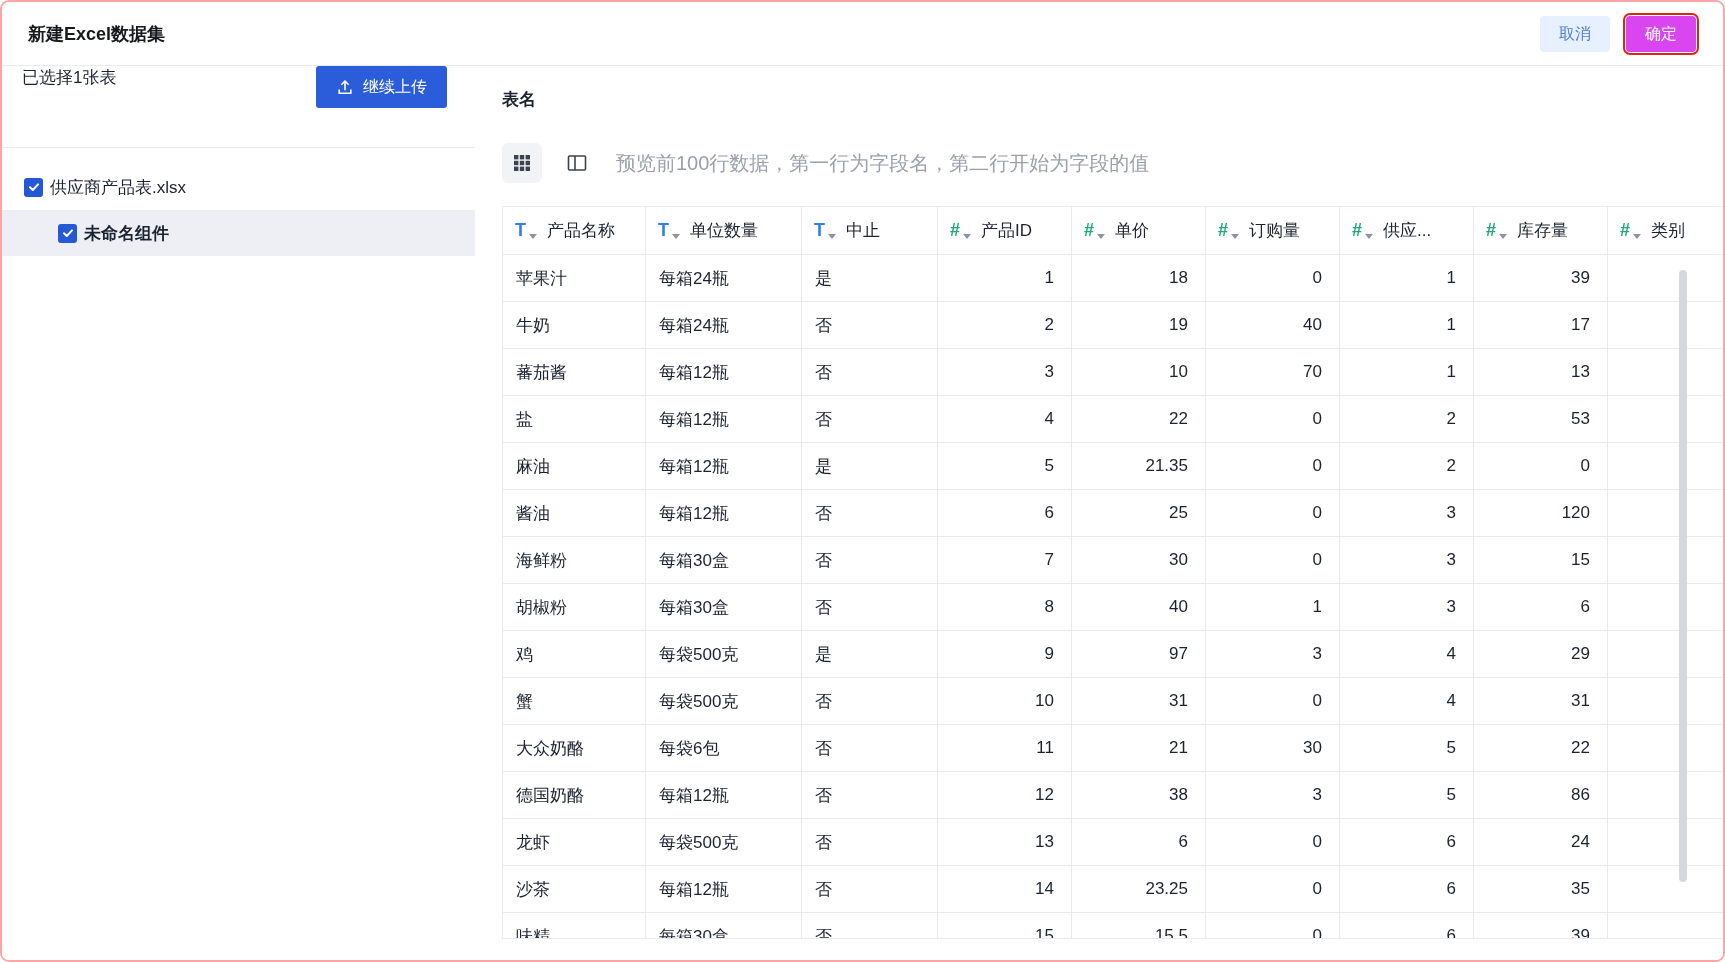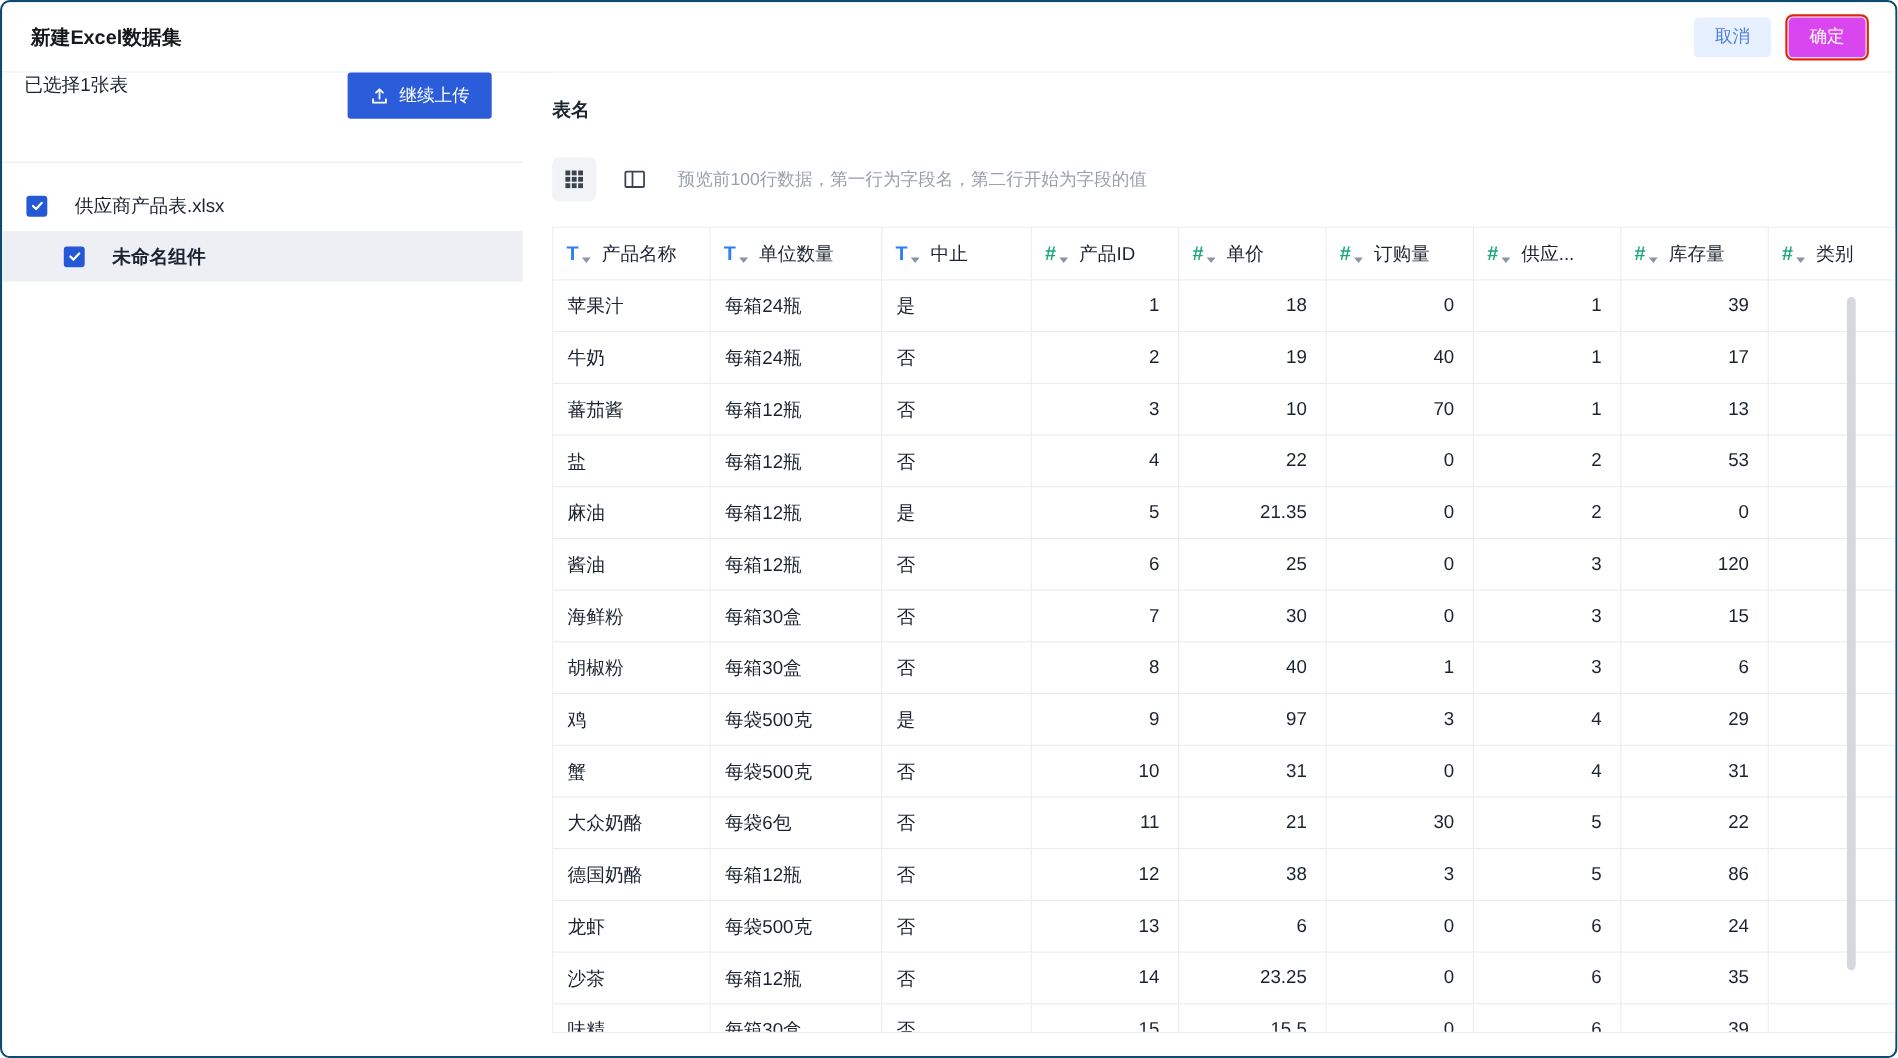--- a/index.html
+++ b/index.html
@@ -1,20 +1,20 @@
 <!DOCTYPE html>
 <html><head>
 <meta charset="utf-8">
 <style>
   * { box-sizing: border-box; margin: 0; padding: 0; }
   html,body { background:#fff; }
   body { font-family:"Liberation Sans", sans-serif; color:#1b2330; }
 
   .page { position:relative; width:1725px; height:962px; background:#fff;
-          border:2px solid #0c4a6e; border-radius:9px; overflow:hidden; }
+          border:2px solid #fca5a5; border-radius:9px; overflow:hidden; }
 
   
   .header { position:absolute; top:0; left:0; right:0; height:64px;
             display:flex; align-items:center; justify-content:space-between;
             padding:0 22px 0 26px; border-bottom:1px solid #e8eaee; background:#fff; }
   .title { font-size:18px; font-weight:bold; color:#16181c; }
   .header-actions { display:flex; align-items:center; gap:16px; }
   .btn { font-family:Liberation Sans, sans-serif; font-size:16px; padding:10px 19px; border-radius:4px;
          border:none; cursor:pointer; line-height:1; }
   .btn-cancel { background:#e7f0fe; color:#4e7ee0; }
@@ -22,38 +22,38 @@
 
   
   .sidebar { position:absolute; top:64px; left:0; width:473px; bottom:0; background:#fff; }
   .sidebar-head { height:82px; display:flex; justify-content:space-between;
                   padding:0 28px 0 20px; border-bottom:1px solid #e8eaee; }
   .selected-count { font-size:17px; color:#1b2330; }
   .btn-upload { background:#2b5cd9; color:#fff; font-size:16px; height:42px; padding:0 20px;
                 border:none; border-radius:3px; display:flex; align-items:center; gap:9px;
                 cursor:pointer; font-family:inherit;margin-left:44px; }
   .file-tree { padding-top:16px; }
-  .tree-row { display:flex; align-items:center; gap:25px; height:46px; padding-left:22px;
+  .tree-row { display:flex; align-items:center; gap:7px; height:46px; padding-left:22px;
               font-size:17px; color:#1b2330; cursor:pointer; }
   .tree-row.child { padding-left:56px; background:#edeff4; font-weight:bold; }
   .checkbox { width:19px; height:19px; background:#2458d5; border-radius:3px; flex:none;
               display:inline-flex; align-items:center; justify-content:center; }
 
   
   .main { position:absolute; left:500px; top:64px; right:0; bottom:0; background:#fff; }
   .name-row { position:absolute; top:22px; left:0; display:flex; align-items:center; gap:24px; }
   .name-label { font-size:17px; font-weight:bold; }
   .name-input { width:442px; font-size:17px; font-family:inherit; color:#1b2330;
                 border:none; border-bottom:1px solid #d8dce3; outline:none; padding:4px 10px 9px 10px; background:transparent; }
 
   .toolbar { position:absolute; top:76px; left:0; display:flex; align-items:center; gap:15px; height:42px; }
   .icon-btn { width:40px; height:40px; border-radius:6px; display:flex; align-items:center;
               justify-content:center; cursor:pointer; }
   .icon-btn.active { background:#f2f3f6; }
-  .hint { font-size:16px; color:#9aa1ac; margin-left:4px; }
+  .hint { font-size:20px; color:#9aa1ac; margin-left:4px; }
 
   
   .table-wrap { position:absolute; top:140px; left:0; right:0; height:733px; overflow:hidden;
                 border-bottom:1px solid #e9ebee; }
   table.preview { border-collapse:collapse; table-layout:fixed; width:1225px; background:#fff; }
   table.preview th, table.preview td { border:1px solid #e9ebee; font-size:17px; color:#1b2330;
                 overflow:hidden; white-space:nowrap; }
   table.preview th { height:48px; font-weight:normal; text-align:left; }
   table.preview td { height:47px; }
   .th-inner { display:flex; align-items:center; gap:10px; padding-left:12px; }

